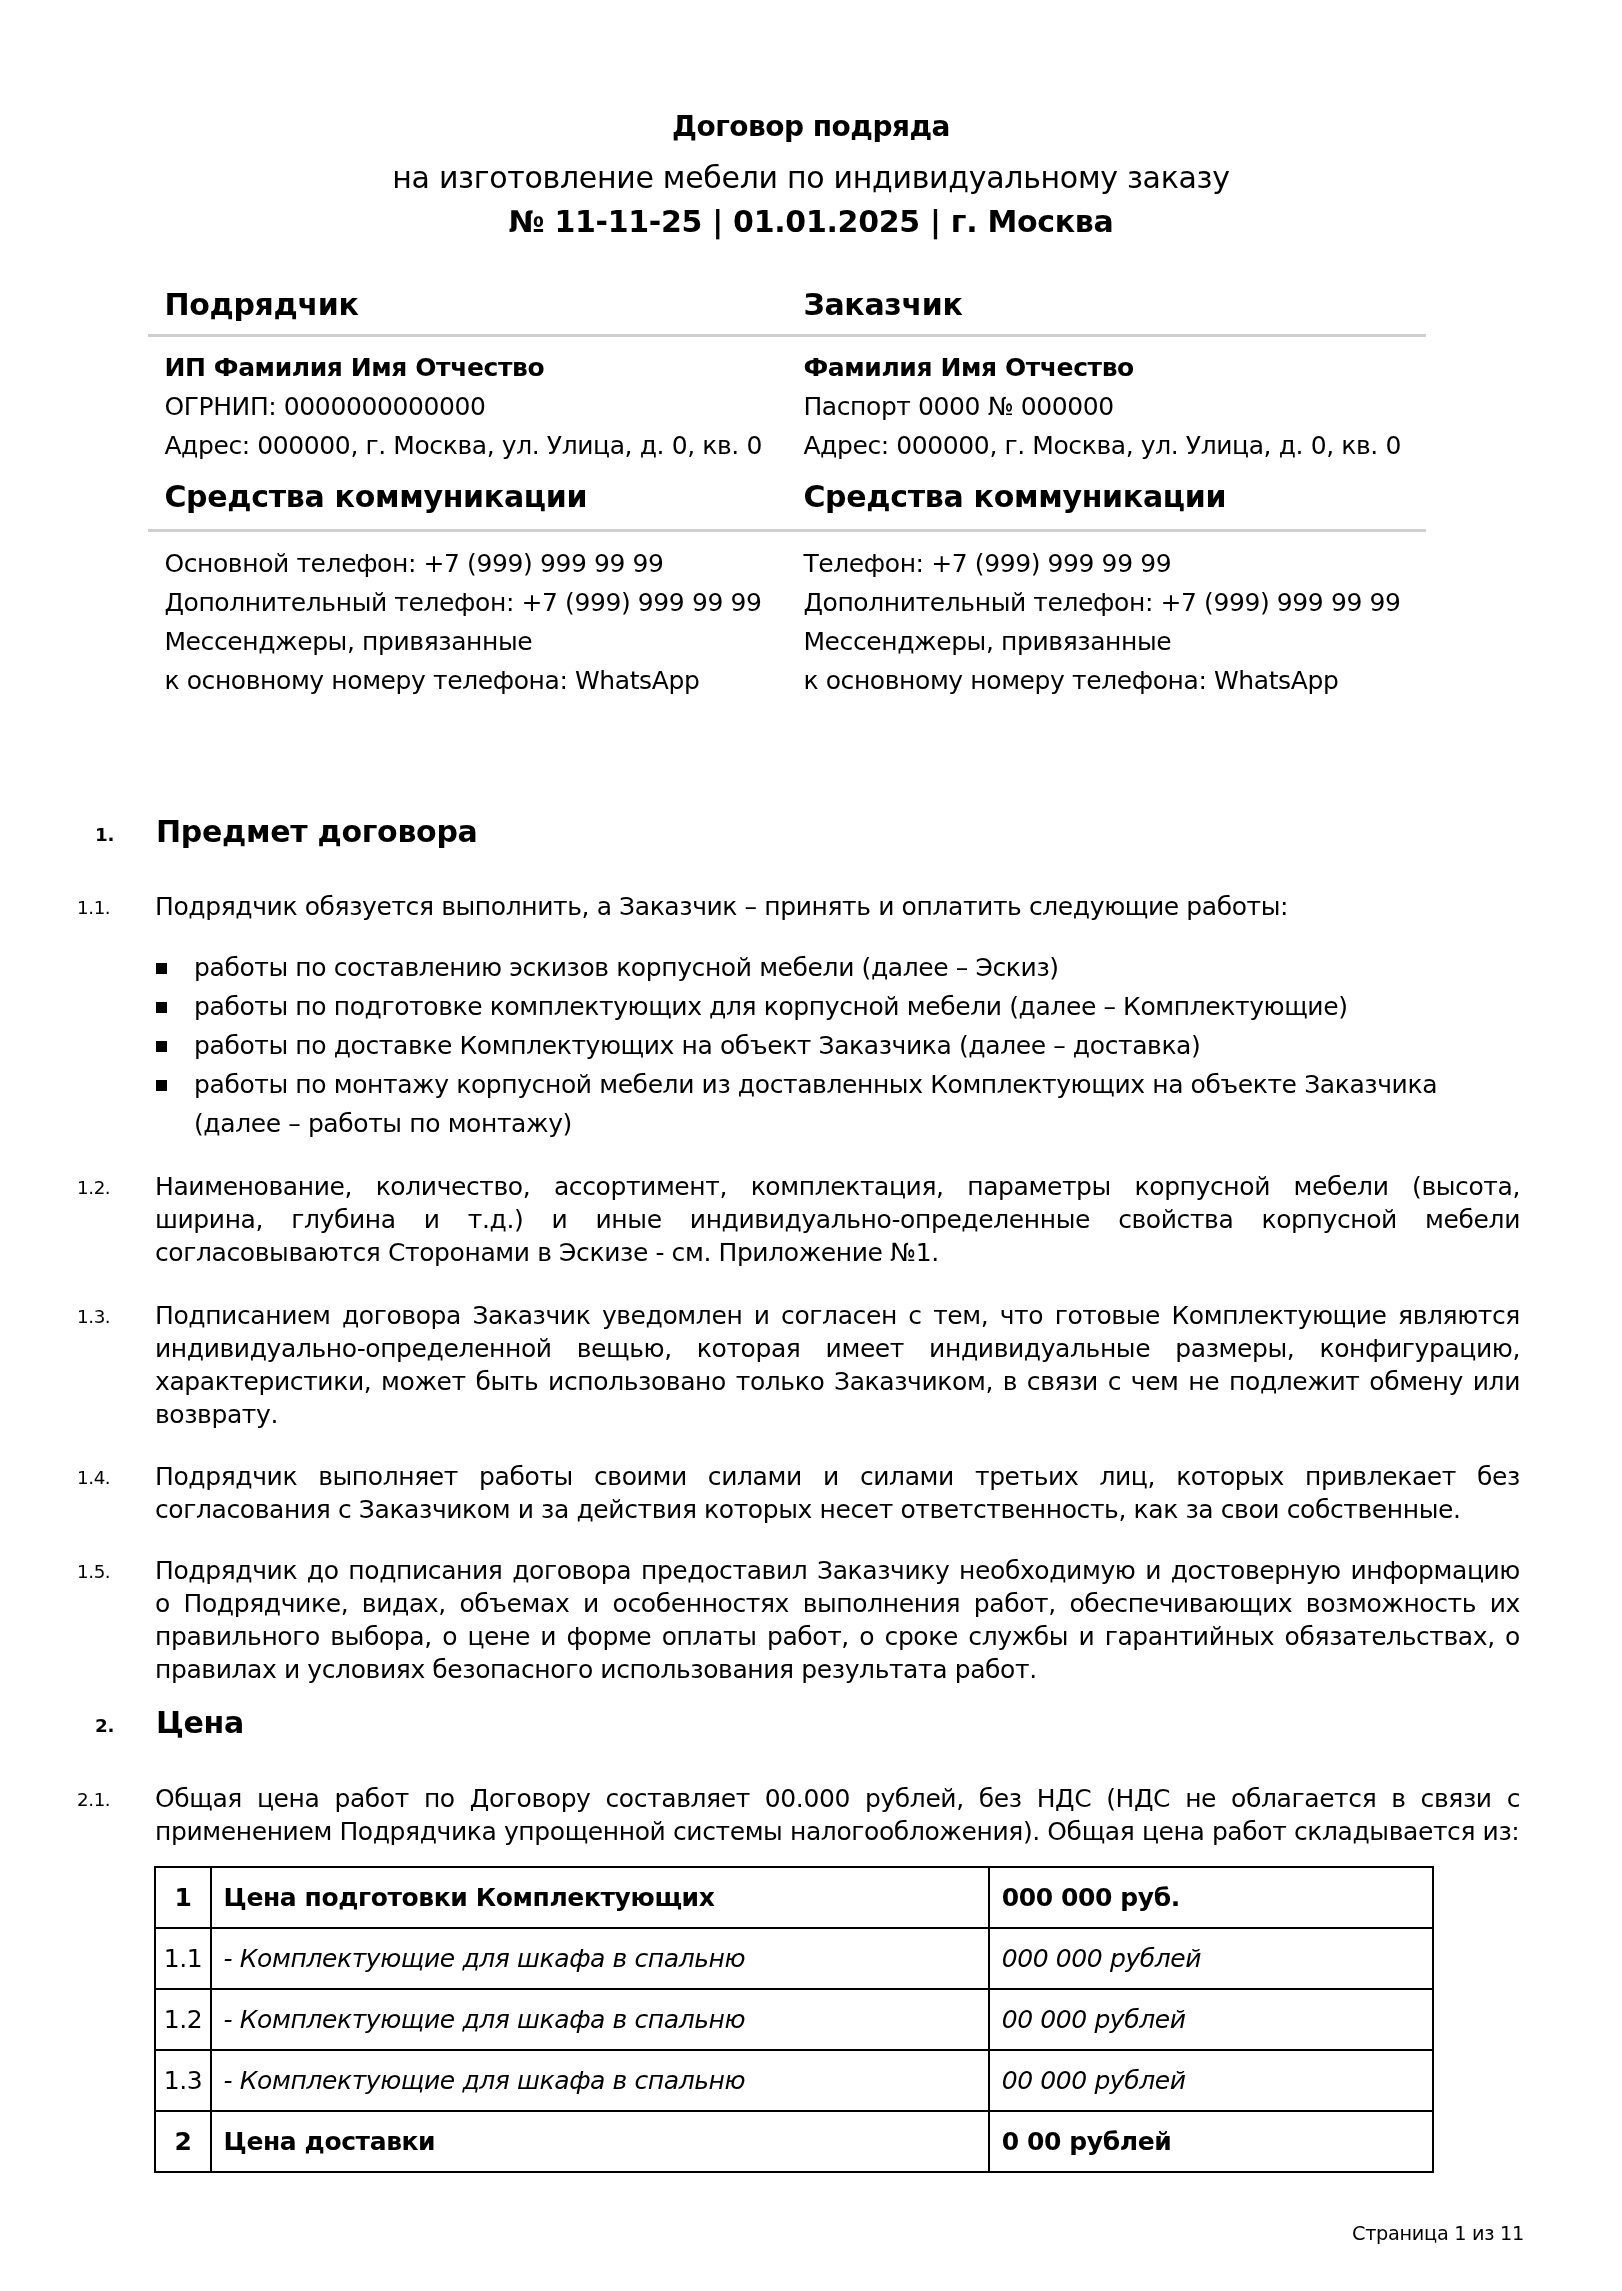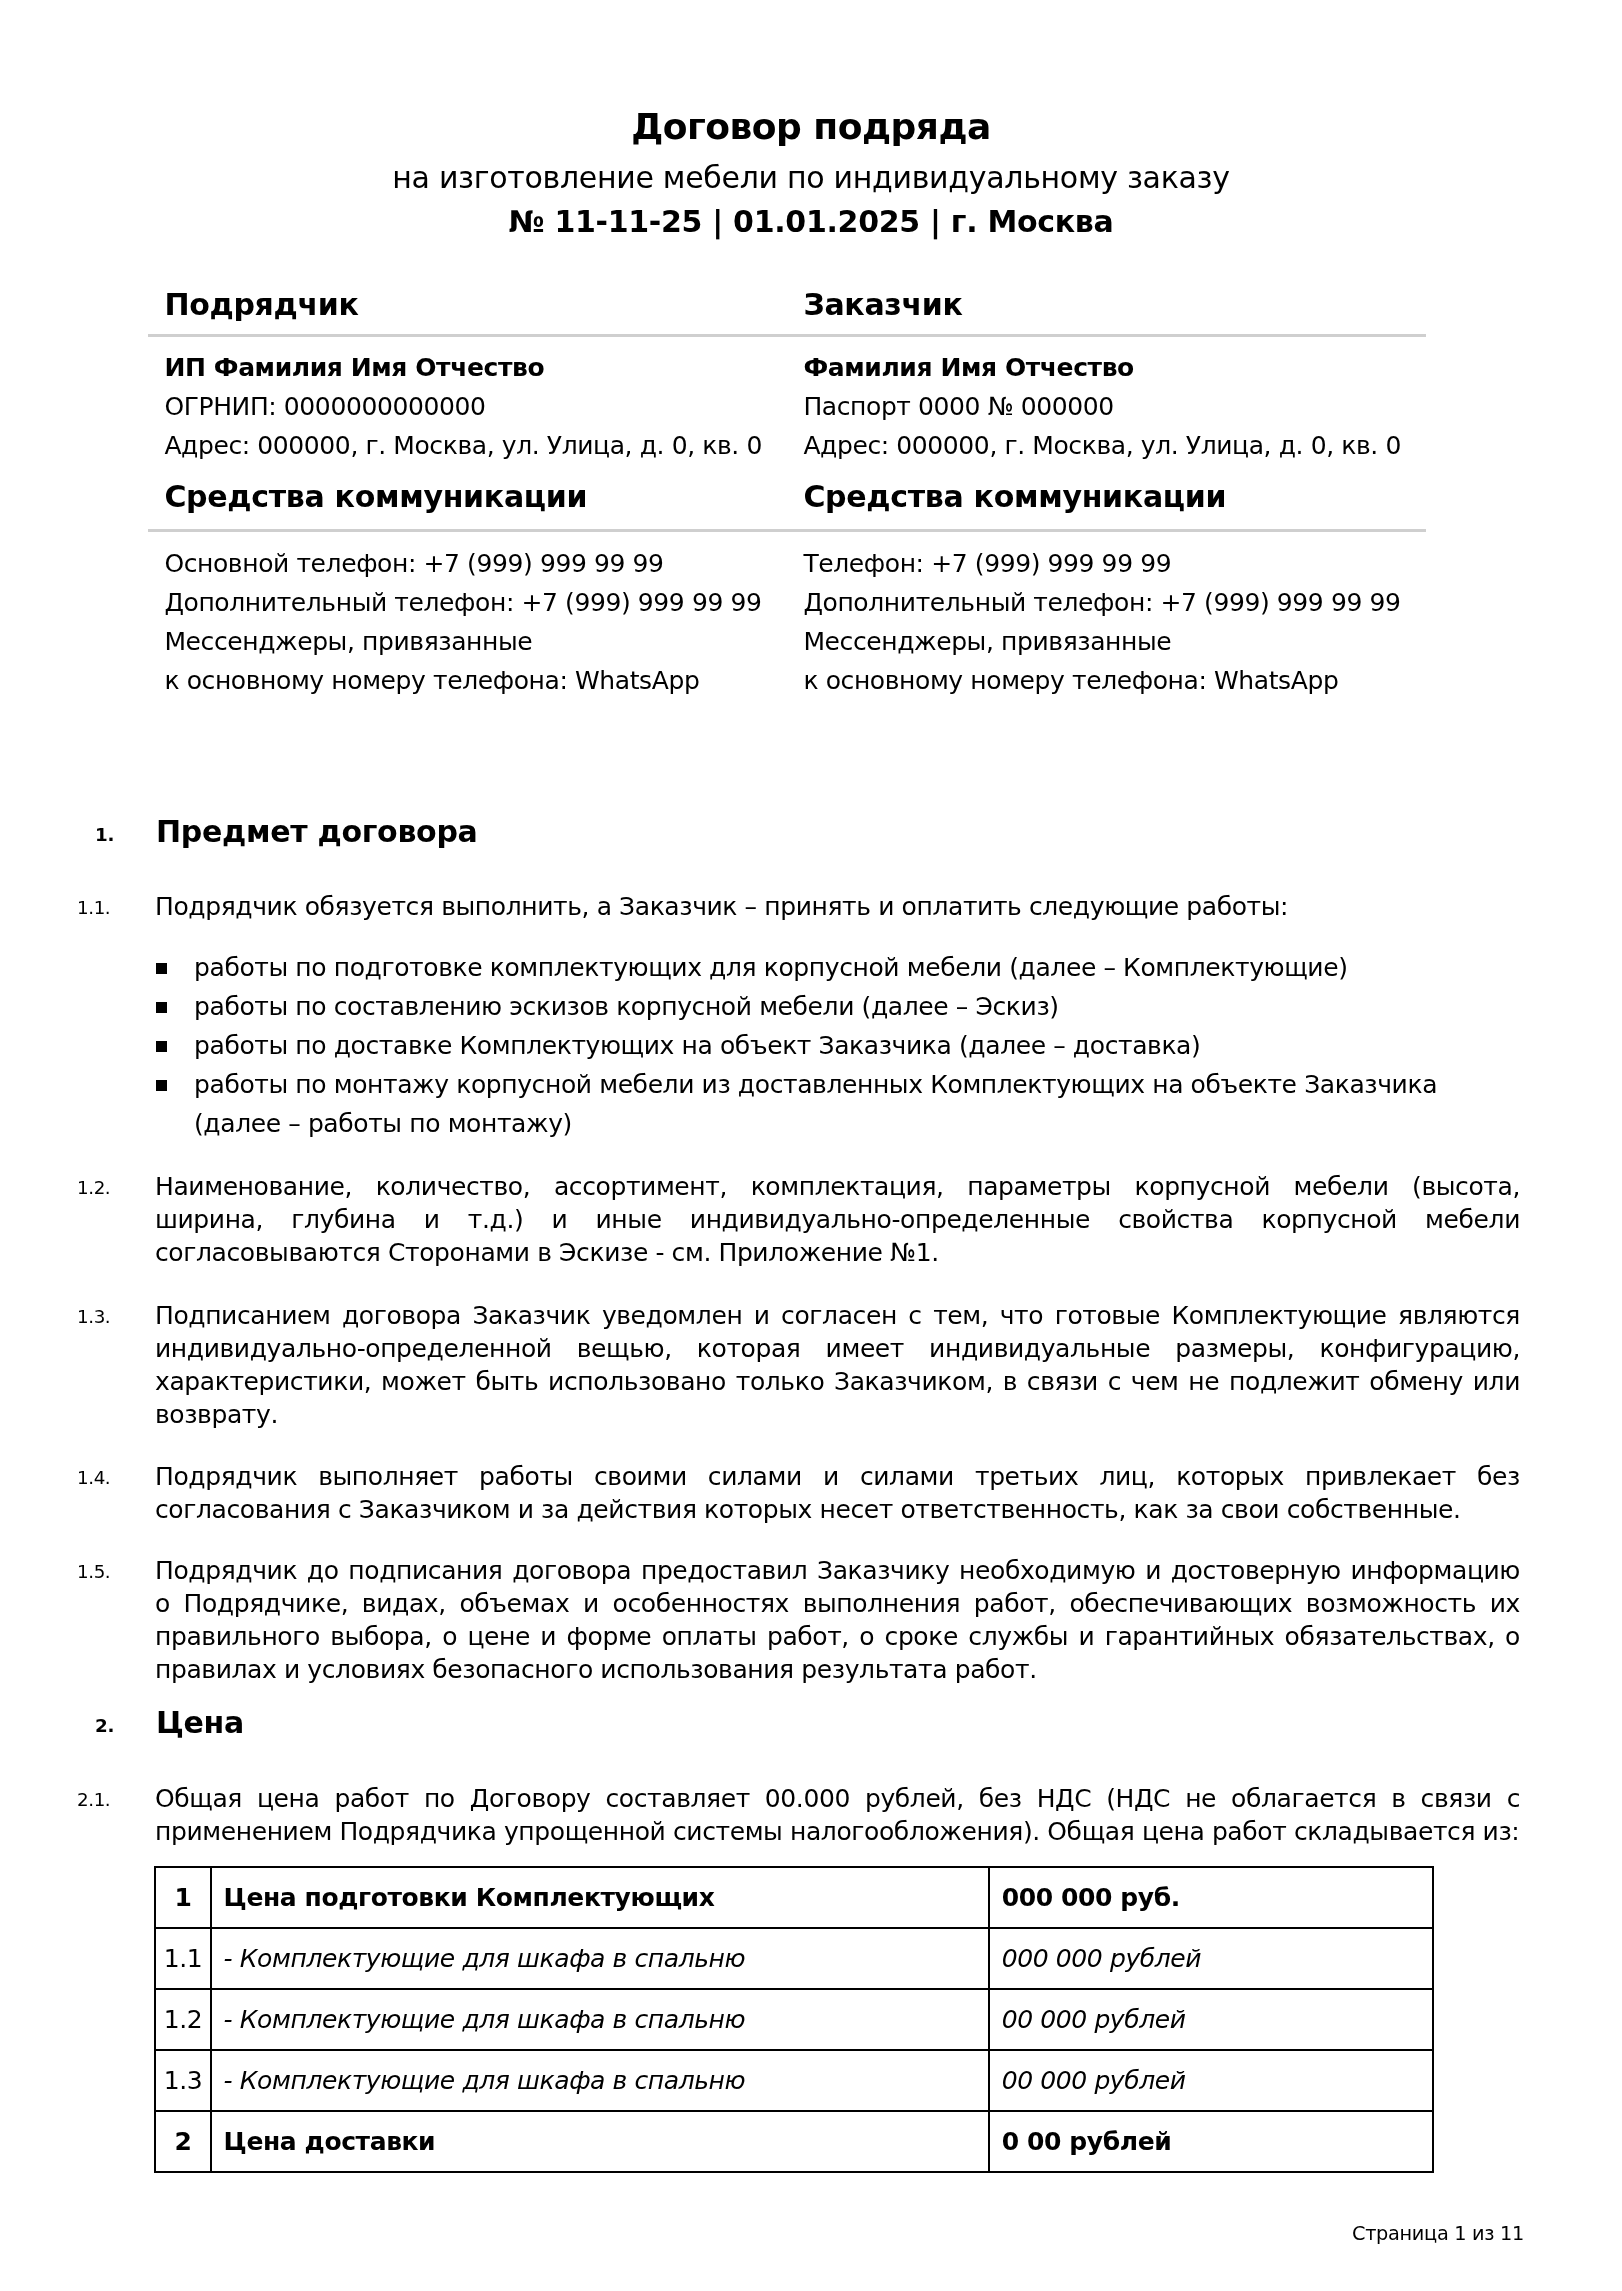--- a/index.html
+++ b/index.html
@@ -2,21 +2,21 @@
 <html><head>
 <meta charset="utf-8">
 <style>
   html, body { margin: 0; padding: 0; background: #ffffff; }
   body {
     width: 1622px; height: 2291px; position: relative; overflow: hidden;
     font-family: "DejaVu Sans", sans-serif; color: #000;
   }
   .page { position: absolute; left: 0; top: 0; width: 1622px; height: 2291px; }
   .title-block { position: absolute; left: 0; top: 100px; width: 1622px; text-align: center; }
-  .title { font-size: 36px; font-weight: bold; line-height: 54px; letter-spacing: -0.5px; }
+  .title { font-size: 28px; font-weight: bold; line-height: 54px; letter-spacing: -0.5px; }
   .subtitle { font-size: 30px; font-weight: normal; line-height: 44px; margin-top: 1.9px; letter-spacing: -0.3px; }
   .meta { font-size: 30px; font-weight: bold; line-height: 44px; letter-spacing: -0.3px; }
 
   .parties { position: absolute; left: 148px; top: 276px; width: 1279px; }
   .row2 { display: flex; }
   .col { width: 639px; }
   .col-head { font-size: 30px; font-weight: bold; height: 58px; line-height: 58px; padding-left: 16.4px; letter-spacing: -0.3px; }
   .divider { height: 2.9px; background: #cfcfcf; }
   .col-body { padding-left: 16.4px; font-size: 25px; line-height: 39px; padding-top: 11.6px; letter-spacing: -0.4px; white-space: nowrap; }
   .col-body .bold { font-weight: bold; }
@@ -105,22 +105,22 @@
     <span class="num">1.</span>
     <span class="txt">Предмет договора</span>
   </div>
 
   <div class="clause" style="top:890px;">
     <span class="num">1.1.</span>
     <div class="txt">Подрядчик обязуется выполнить, а Заказчик – принять и оплатить следующие работы:</div>
   </div>
 
   <ul class="bullets">
+    <li><span class="sq"></span><span>работы по составлению эскизов корпусной мебели (далее – Эскиз)</span></li>
     <li><span class="sq"></span><span>работы по подготовке комплектующих для корпусной мебели (далее – Комплектующие)</span></li>
-    <li><span class="sq"></span><span>работы по составлению эскизов корпусной мебели (далее – Эскиз)</span></li>
     <li><span class="sq"></span><span>работы по доставке Комплектующих на объект Заказчика (далее – доставка)</span></li>
     <li><span class="sq"></span><span>работы по монтажу корпусной мебели из доставленных Комплектующих на объекте Заказчика (далее – работы по монтажу)</span></li>
   </ul>
 
   <div class="clause" style="top:1170px;">
     <span class="num">1.2.</span>
     <div class="txt">Наименование, количество, ассортимент, комплектация, параметры корпусной мебели (высота, ширина, глубина и т.д.)  и иные индивидуально-определенные свойства корпусной мебели согласовываются Сторонами в Эскизе - см. Приложение №1.</div>
   </div>
 
   <div class="clause" style="top:1299px;">

